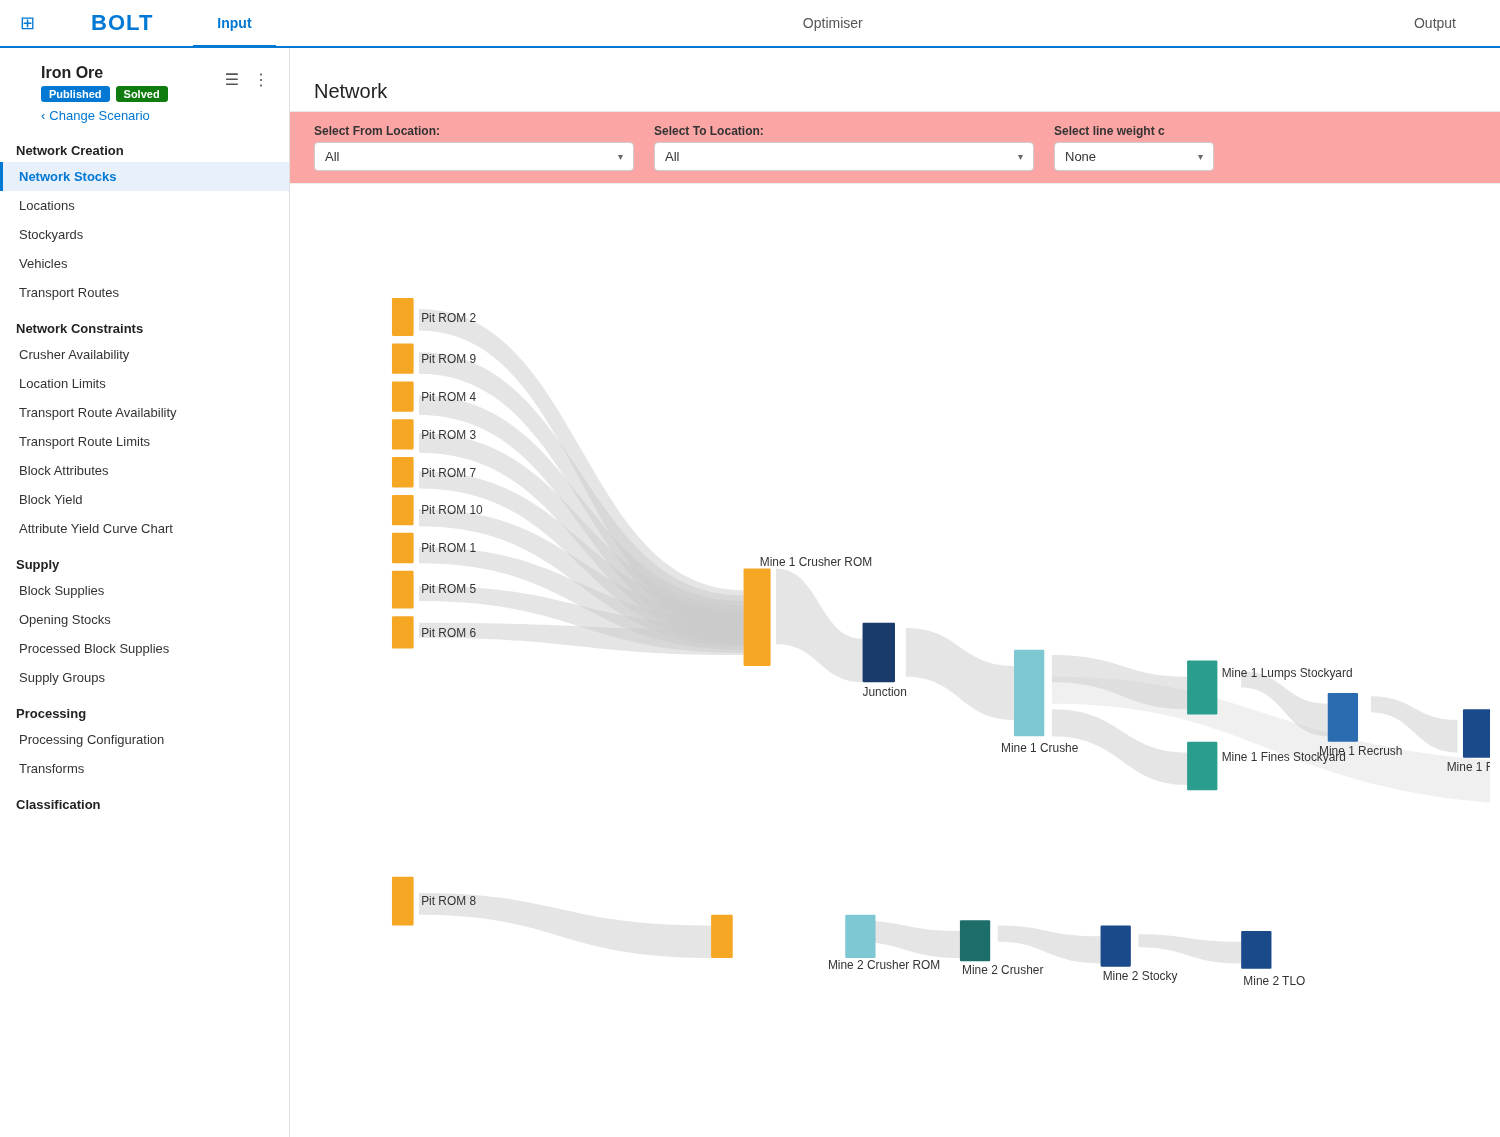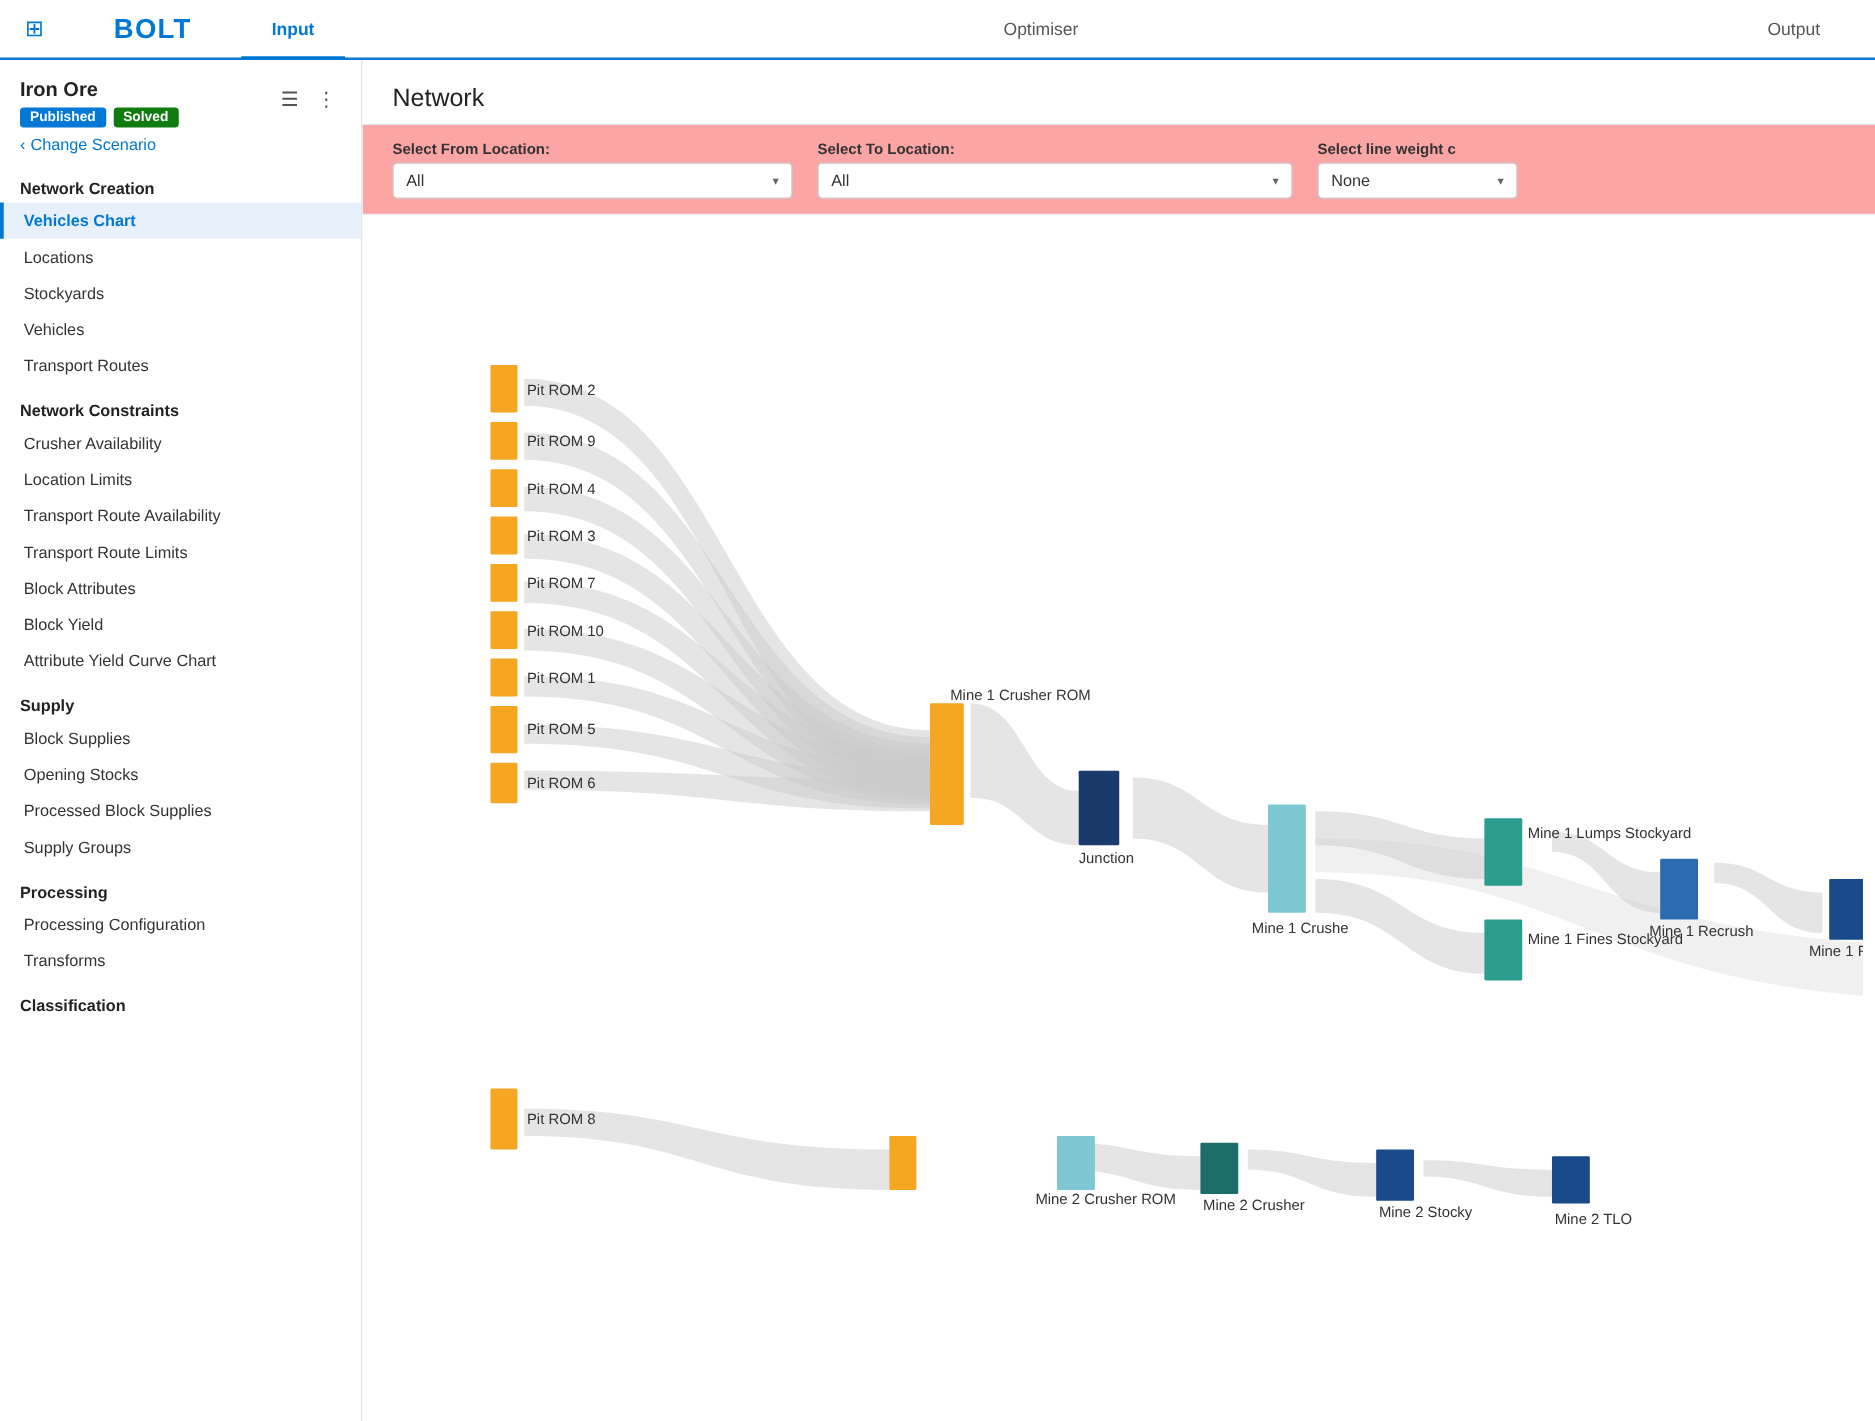--- a/index.html
+++ b/index.html
@@ -38,40 +38,40 @@
       font-size: 11px; font-weight: 600; padding: 2px 8px;
       border-radius: 3px; color: #fff;
     }
     .badge-published { background: #0078d4; }
     .badge-solved { background: #107c10; }
     .sidebar-change-scenario {
       display: flex; align-items: center; gap: 4px;
       color: #0078d4; font-size: 13px; cursor: pointer; margin-top: 4px;
       padding: 2px 0;
     }
-    .sidebar-header-row { display: flex; align-items: flex-start; justify-content: space-between; }
+    .sidebar-header-row { display: flex; align-items: flex-start; justify-content: space-between; margin-left: 25px; }
     .sidebar-header-actions { display: flex; gap: 6px; align-items: center; margin-top: 4px; }
     .icon-btn { background: none; border: none; cursor: pointer; color: #555; font-size: 16px; padding: 2px 4px; }
 
     .sidebar-section-label {
       font-size: 13px; font-weight: 700; color: #222;
       padding: 14px 16px 4px;
     }
     .sidebar-item {
       padding: 7px 16px; cursor: pointer; color: #333; font-size: 13px;
       border-left: 3px solid transparent;
     }
     .sidebar-item.active {
       background: #e8f1fb; color: #0078d4; font-weight: 600;
       border-left: 3px solid #0078d4;
     }
 
     
     .content { flex: 1; overflow: hidden; display: flex; flex-direction: column; background: #fff; }
-    .content-header { padding: 20px 24px 8px; border-bottom: 1px solid #e8e8e8; }
+    .content-header { padding: 20px 24px 8px; border-bottom: 1px solid #e8e8e8; margin-top: 12px; }
     .content-title { font-size: 20px; font-weight: 400; color: #222; }
 
     
     .filters-bar {
       display: flex; align-items: center; padding: 12px 24px; gap: 20px;
       border-bottom: 1px solid #eee; background: #fca5a5;
     }
     .filter-group { display: flex; flex-direction: column; gap: 4px; }
     .filter-label { font-size: 12px; font-weight: 600; color: #333; }
     .filter-select {
@@ -122,21 +122,21 @@
           </div>
         </div>
         <div class="sidebar-header-actions">
           <button class="icon-btn" title="Notes">☰</button>
           <button class="icon-btn" title="More">⋮</button>
         </div>
       </div>
     </div>
 
     <div class="sidebar-section-label">Network Creation</div>
-    <div class="sidebar-item active">Vehicles Chart</div>
+    <div class="sidebar-item active">Network Stocks</div>
     <div class="sidebar-item">Locations</div>
     <div class="sidebar-item">Stockyards</div>
     <div class="sidebar-item">Vehicles</div>
     <div class="sidebar-item">Transport Routes</div>
 
     <div class="sidebar-section-label">Network Constraints</div>
     <div class="sidebar-item">Crusher Availability</div>
     <div class="sidebar-item">Location Limits</div>
     <div class="sidebar-item">Transport Route Availability</div>
     <div class="sidebar-item">Transport Route Limits</div>

